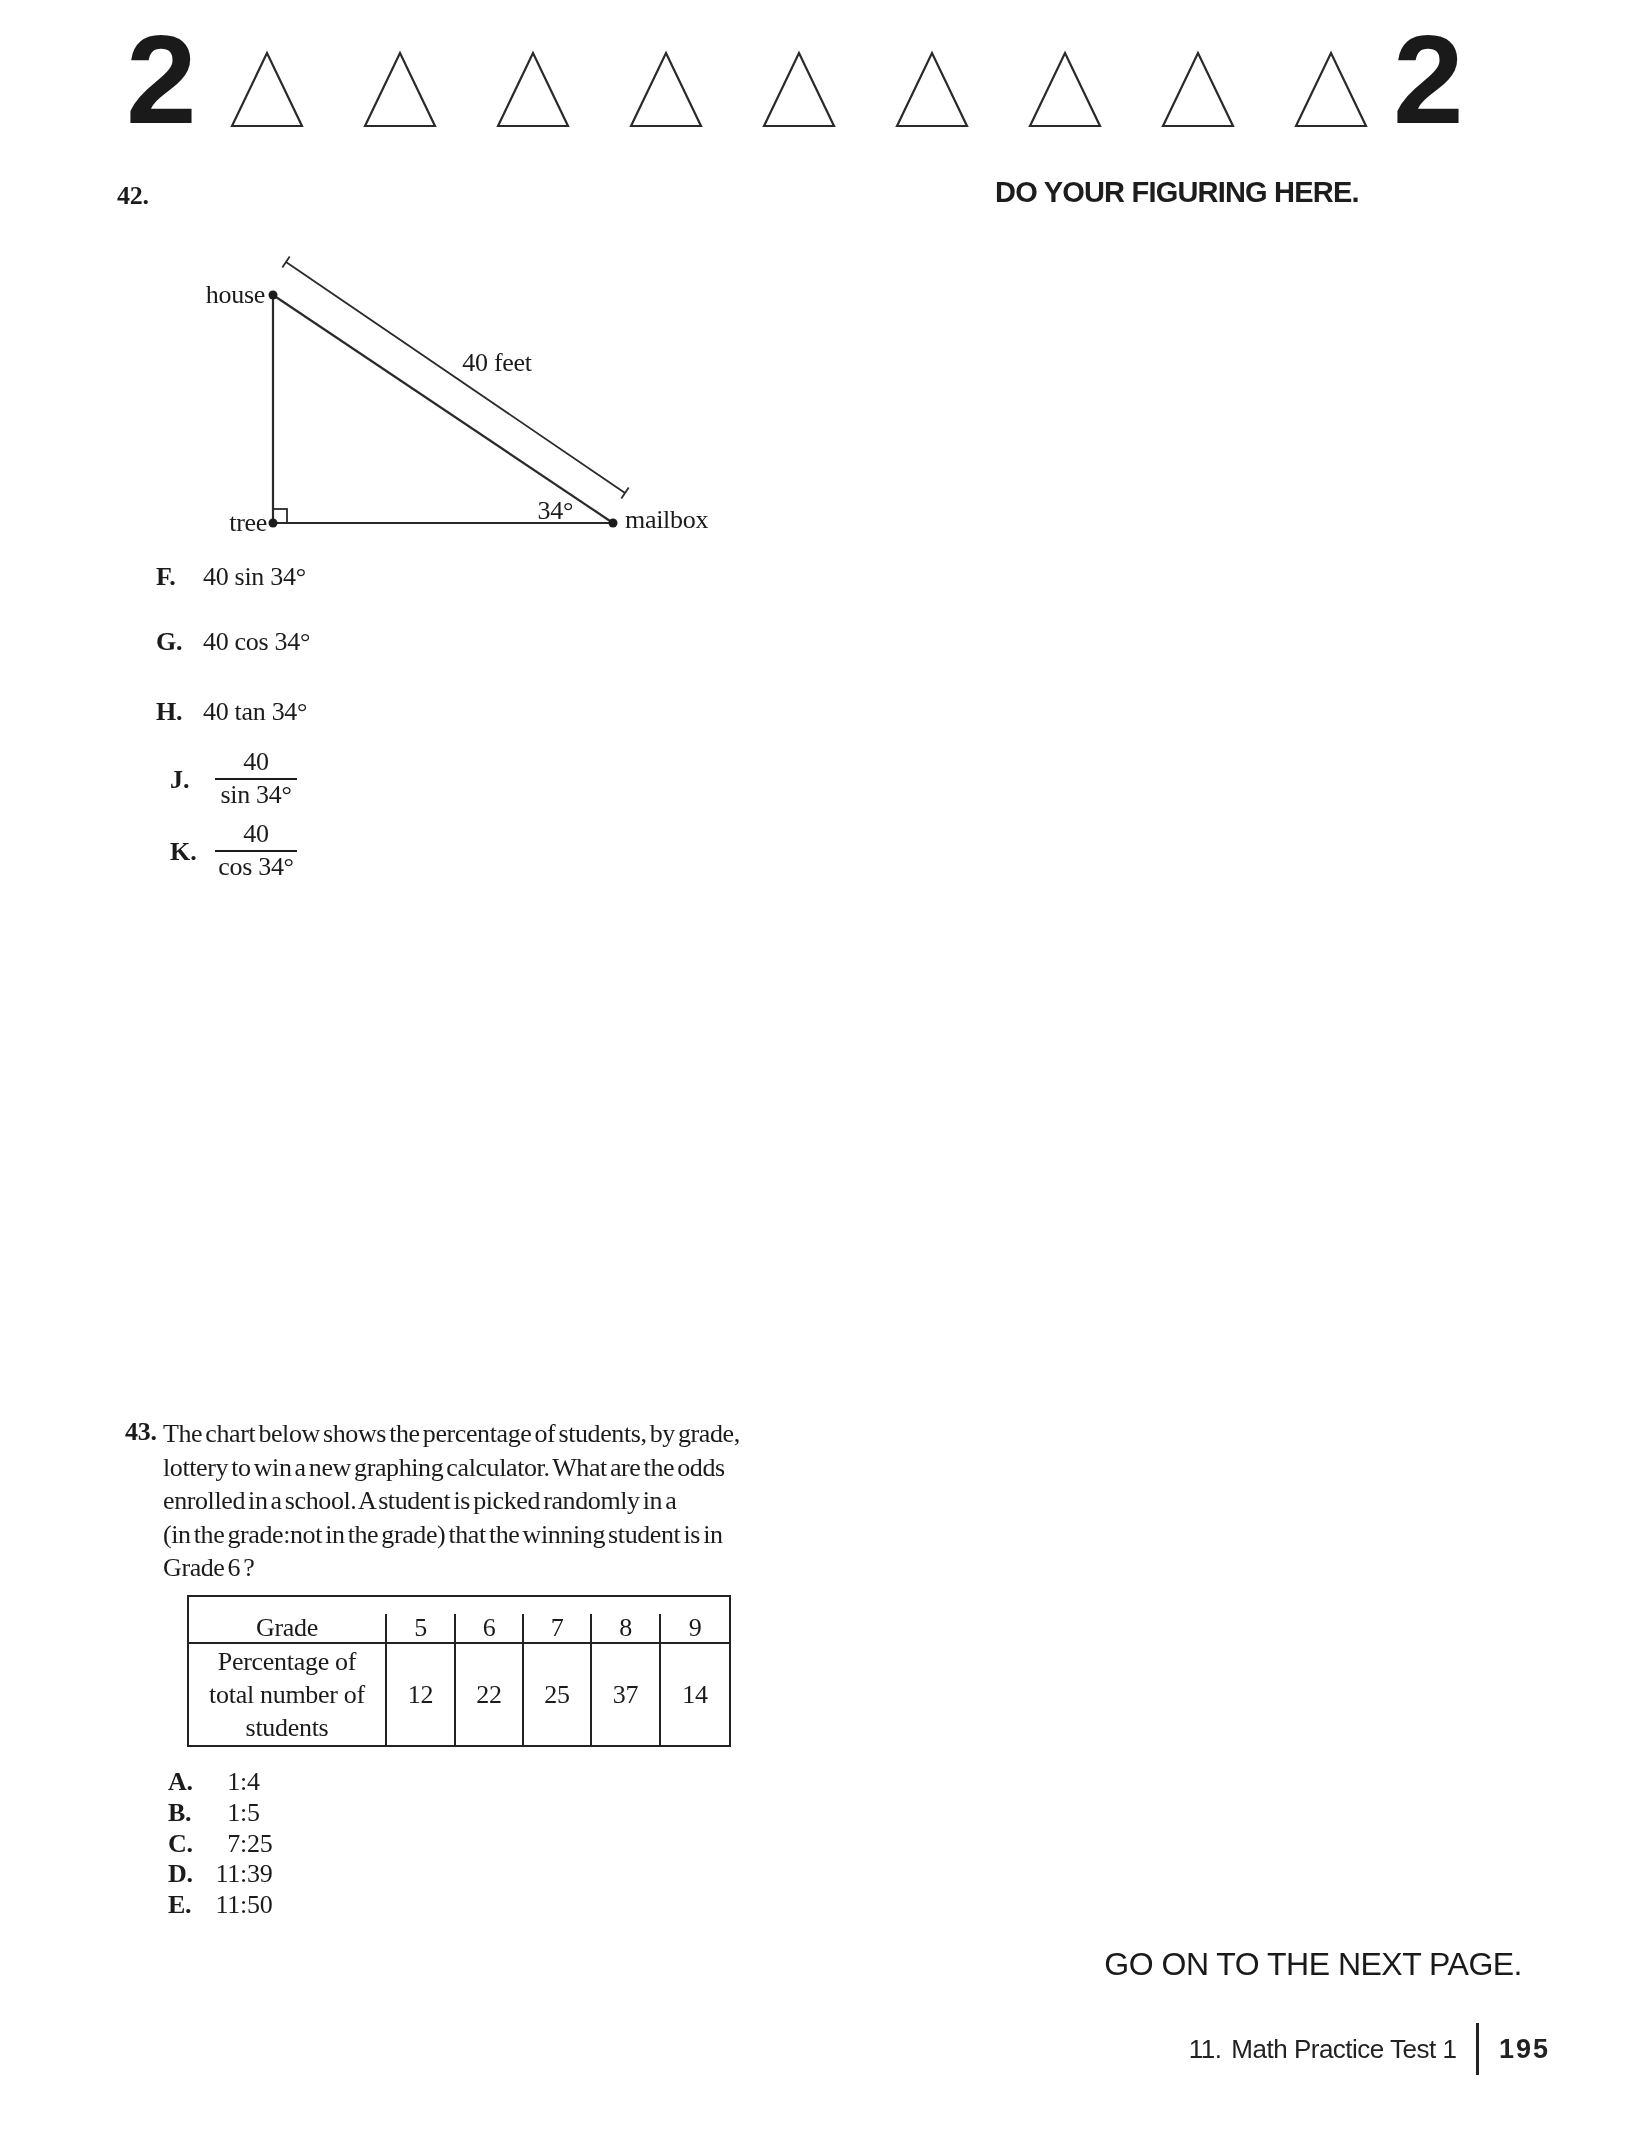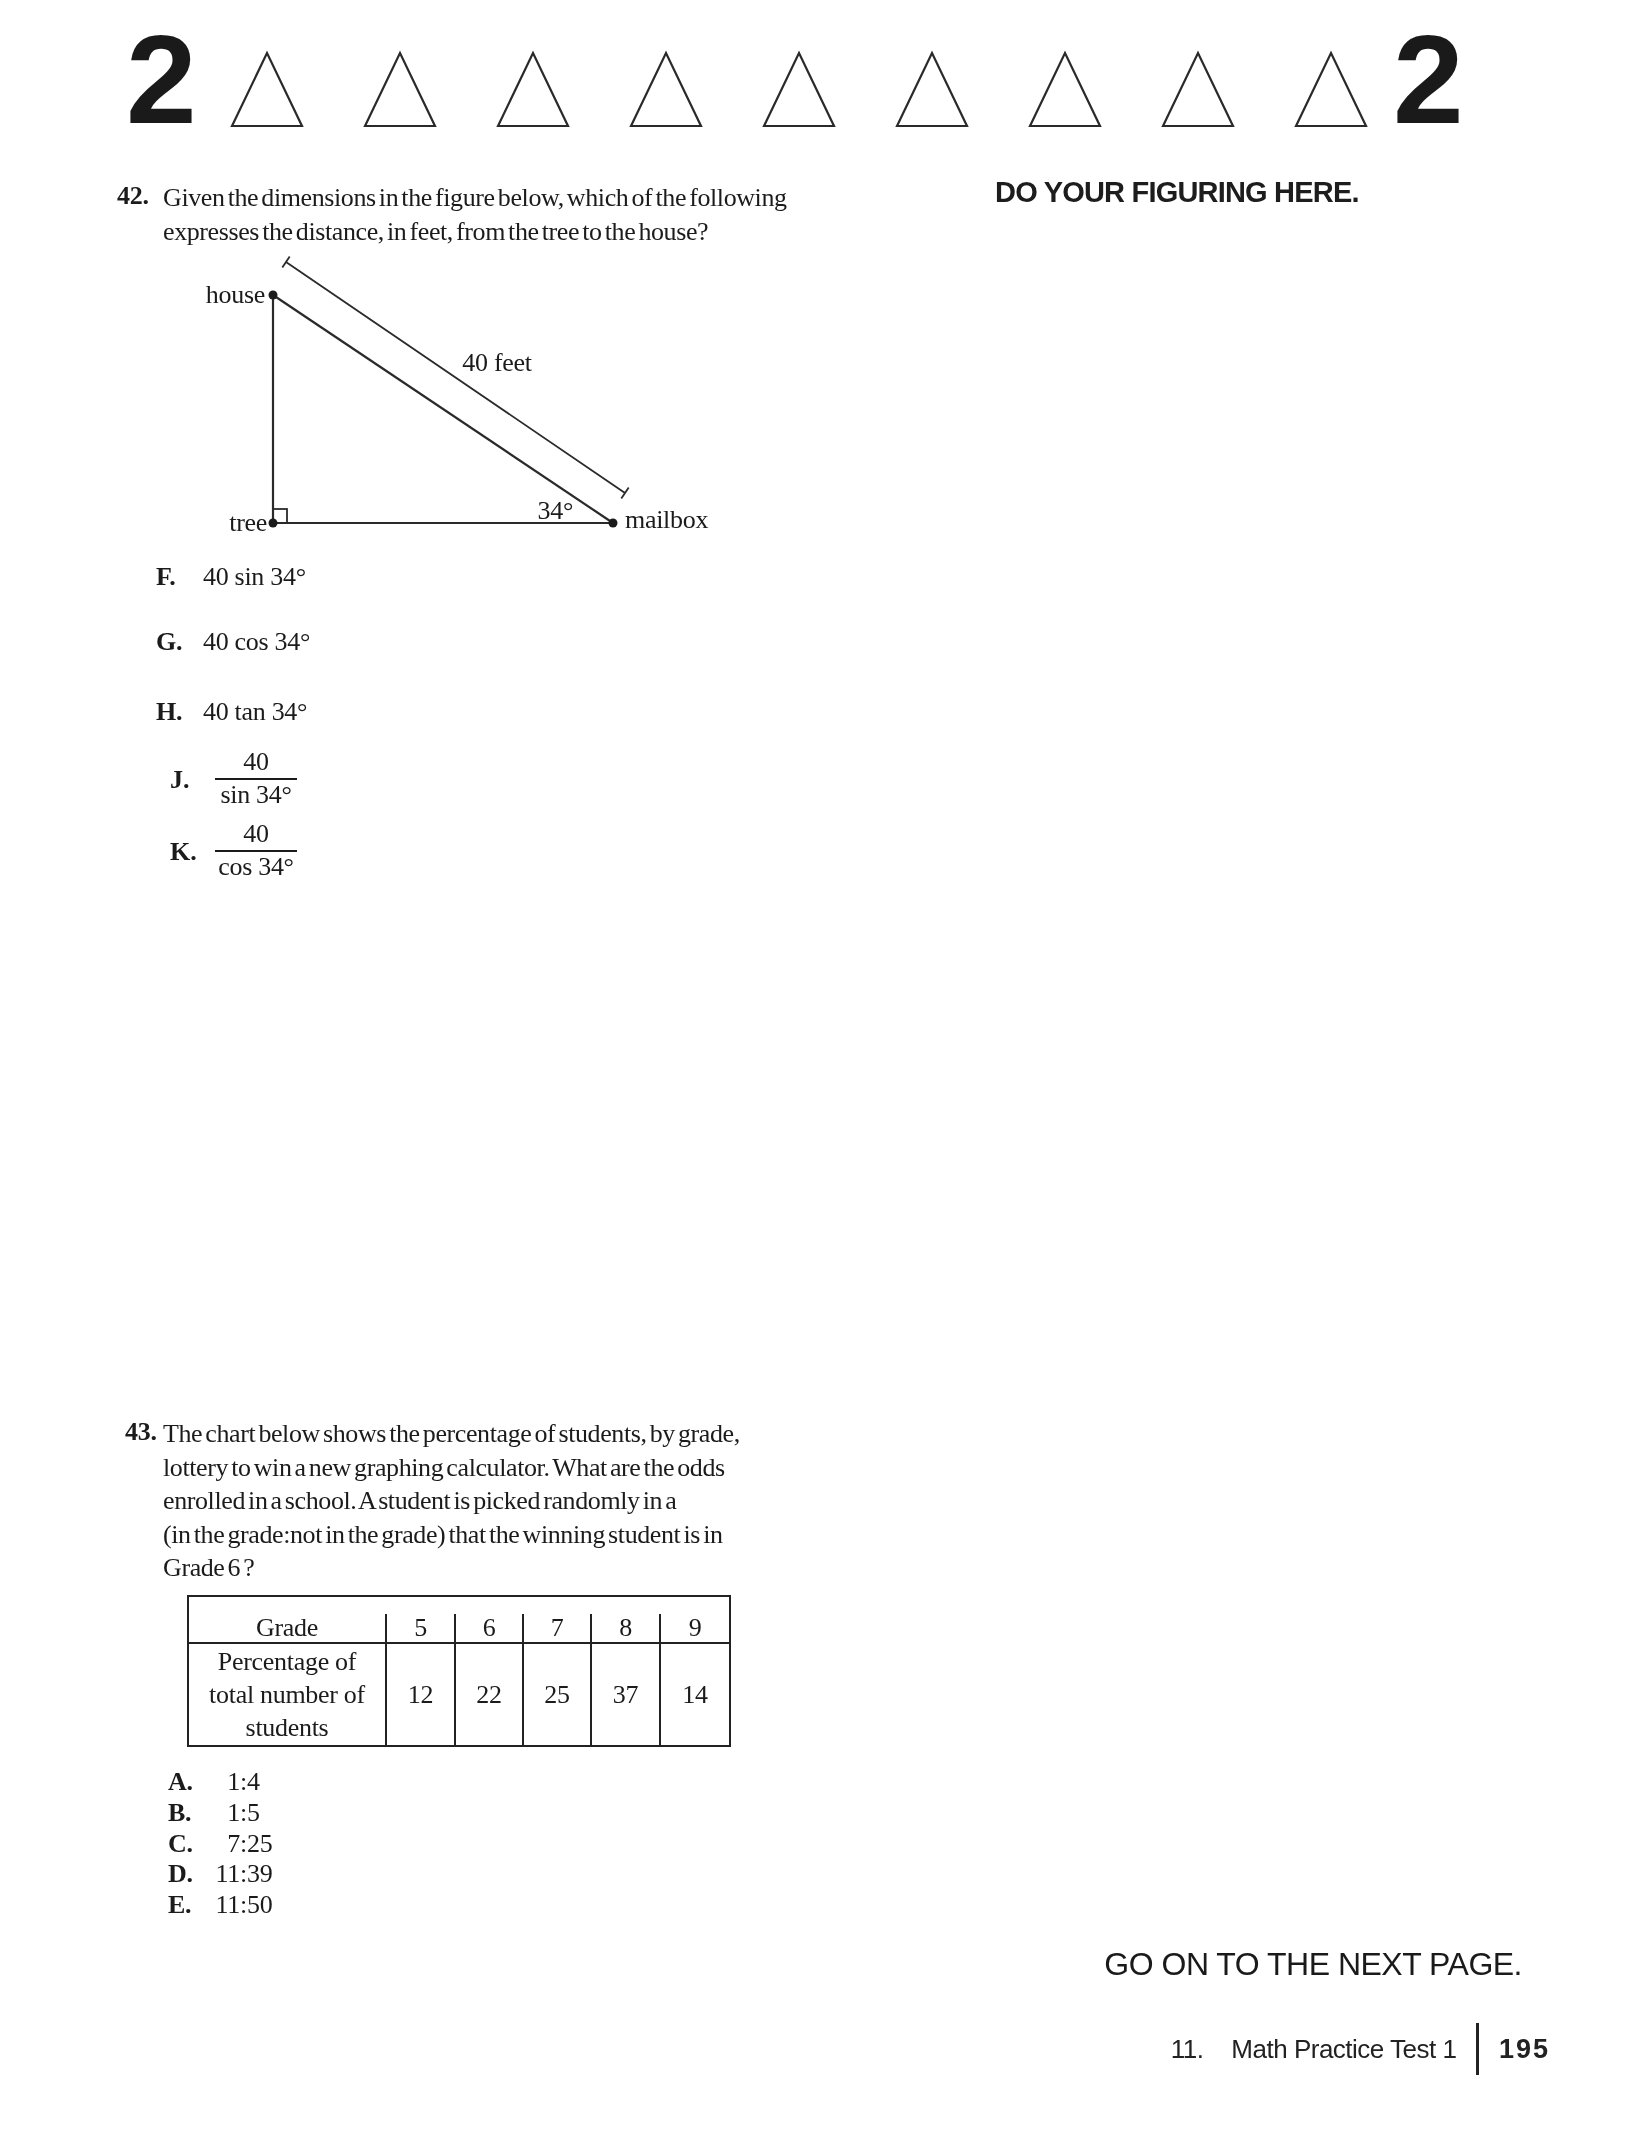--- a/index.html
+++ b/index.html
@@ -26,21 +26,21 @@
     right:118px; top:1946px;
     font-family:"Liberation Sans","DejaVu Sans",sans-serif;
     font-weight:normal; font-size:32px; letter-spacing:-0.5px; color:#1a1a1a;
   }
   .footer {
     right:90px; top:2022px; height:54px;
     display:flex; align-items:center;
     font-family:"Liberation Sans","DejaVu Sans",sans-serif;
     font-size:26px; letter-spacing:-0.5px; color:#222;
   }
-  .footer .chap { margin-right:28px; }
+  .footer .chap { margin-right:10px; }
   .footer .fbar { width:2.5px; height:52px; background:#222; margin:0 20px; }
   .footer .fpage { font-weight:bold; font-size:27px; letter-spacing:2px; }
 
   
   .qnum { font-weight:bold; font-size:26px; letter-spacing:-0.3px; }
   .qline {
     font-size:26px; line-height:33.5px;
     letter-spacing:-0.4px; word-spacing:-3px; white-space:nowrap;
   }
   .qblock { width:690px; }
@@ -101,24 +101,20 @@
       <polygon class="tri" points="1030,126 1065,53 1100,126"></polygon>
       <polygon class="tri" points="1163,126 1198,53 1233,126"></polygon>
       <polygon class="tri" points="1296,126 1331,53 1366,126"></polygon>
     </g>
     <text class="big2" x="1393" y="123">2</text>
   </svg>
 
   <div class="abs figuring">DO YOUR FIGURING HERE.</div>
 
   <div class="abs qnum" style="left:117px; top:181px;">42.</div>
-  <div class="abs qblock" style="left:163px; top:181px;">
-    <div class="qline">Given the dimensions in the figure below, which of the following</div>
-    <div class="qline">expresses the distance, in feet, from the tree to the house?</div>
-  </div>
 
   <svg class="fig-svg" viewBox="0 0 600 310">
 
     <line class="fig-line" x1="103" y1="45" x2="103" y2="273"></line>
     <line class="fig-line" x1="103" y1="273" x2="443" y2="273"></line>
     <line class="fig-line" x1="103" y1="45" x2="443" y2="273"></line>
 
     <rect class="fig-thin" x="103" y="259" width="14" height="14"></rect>
 
     <line class="fig-thin" x1="116" y1="12" x2="455" y2="243"></line>

